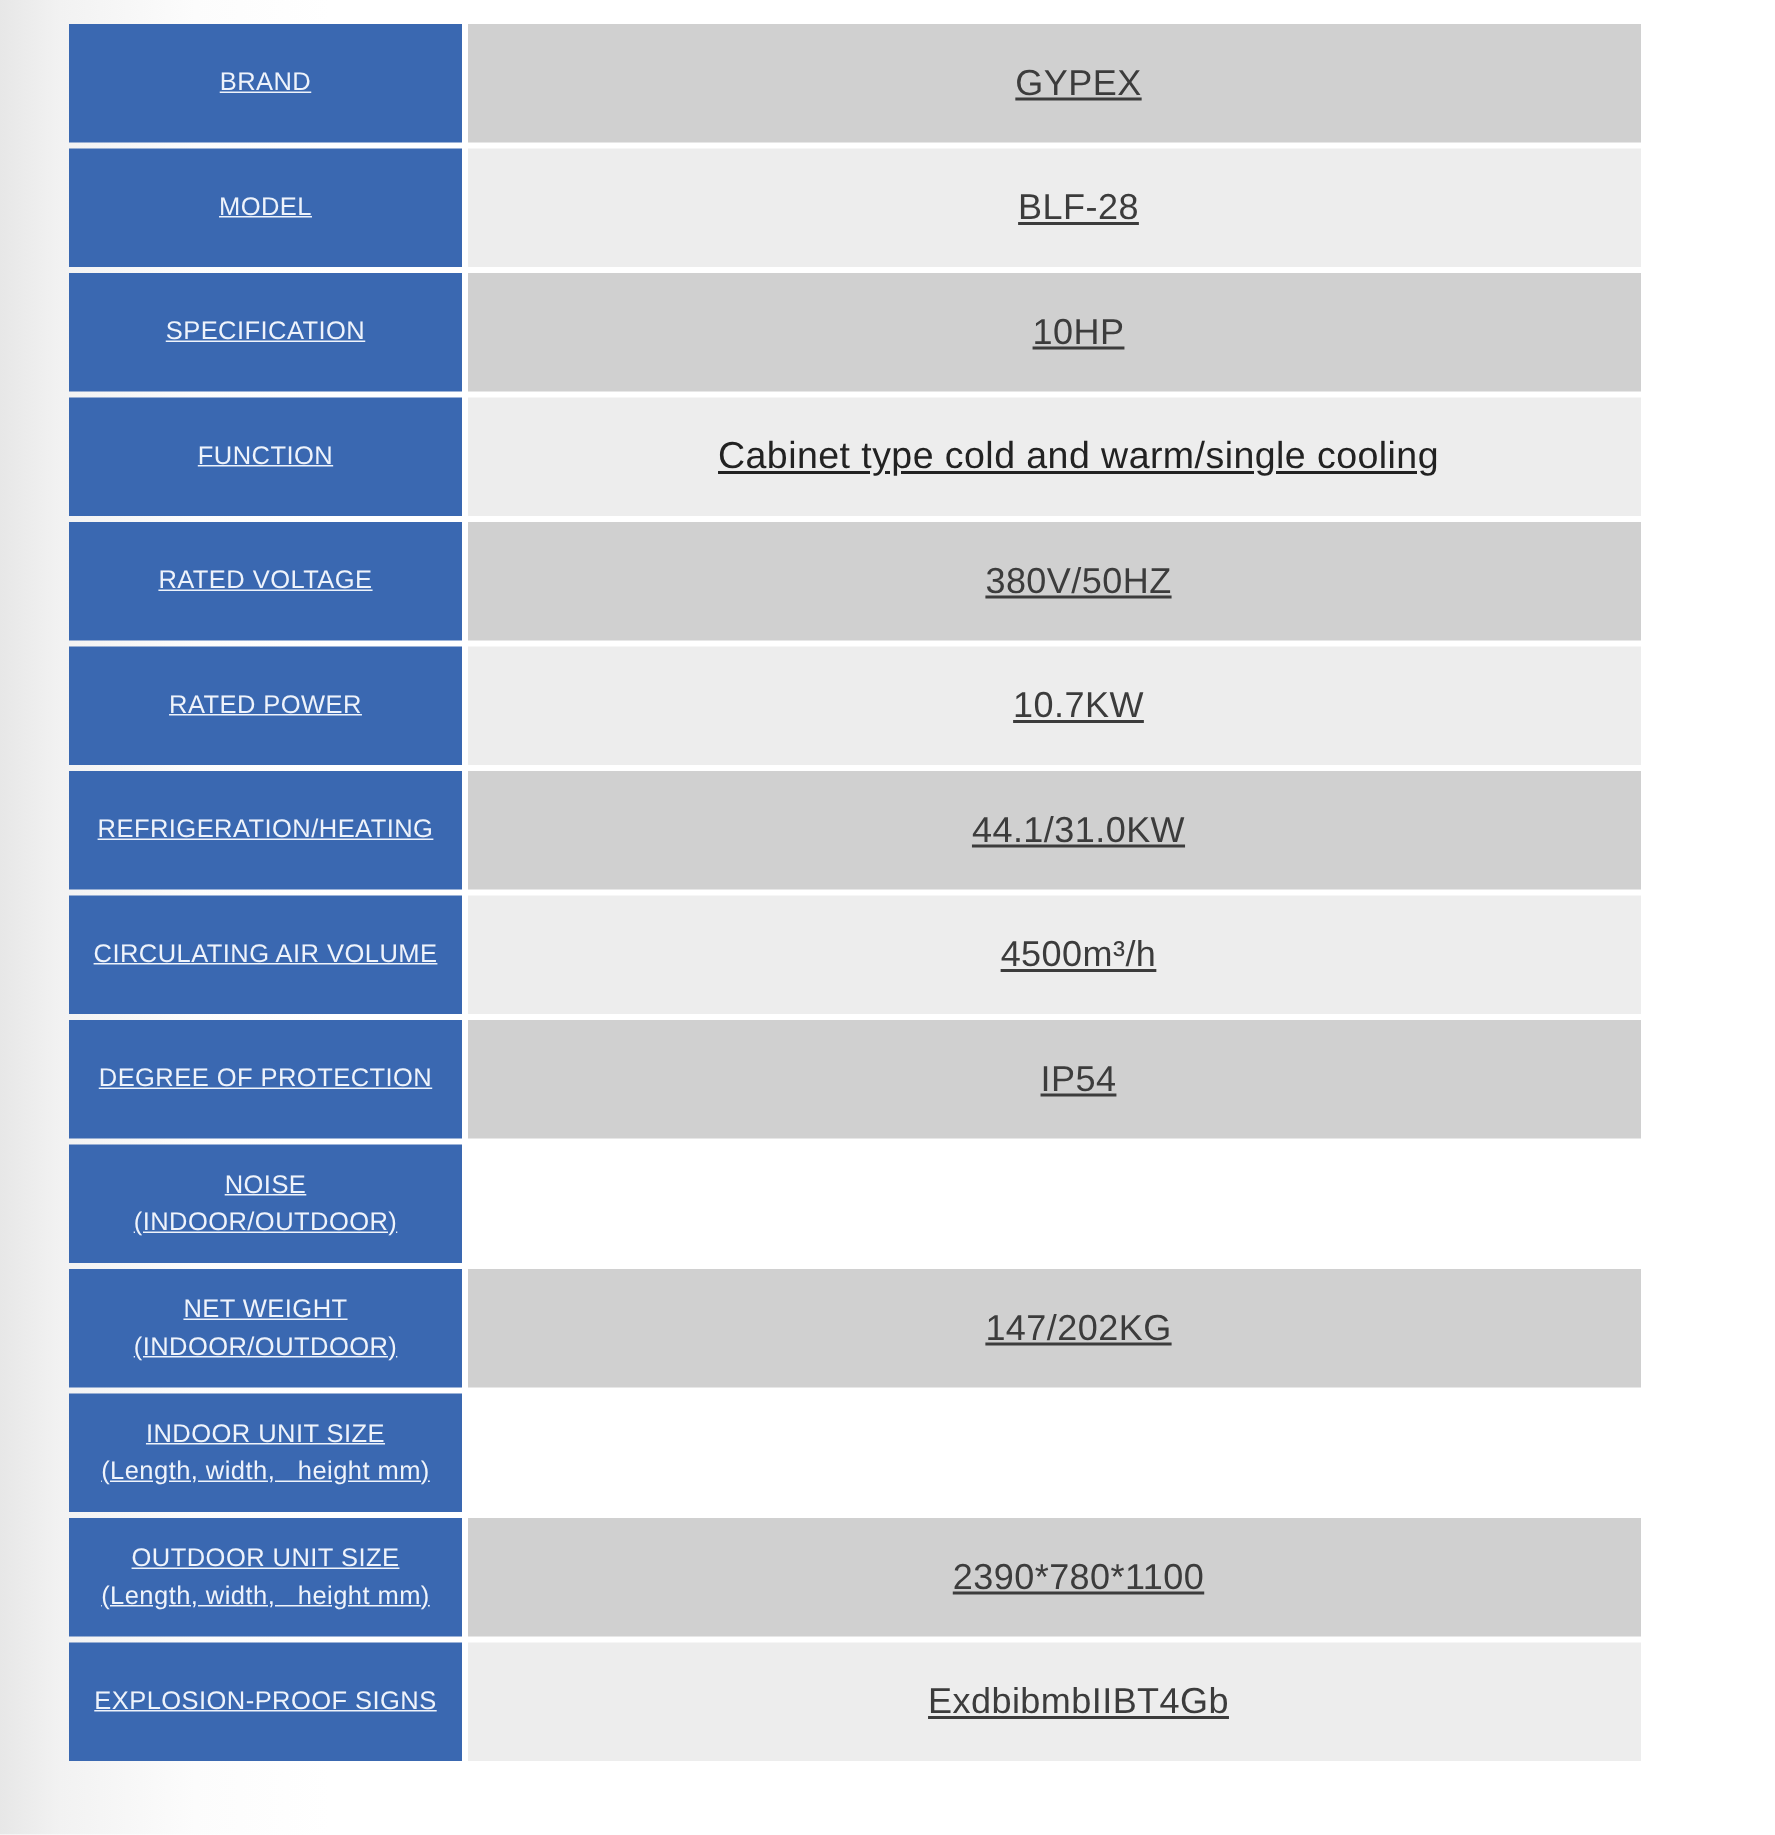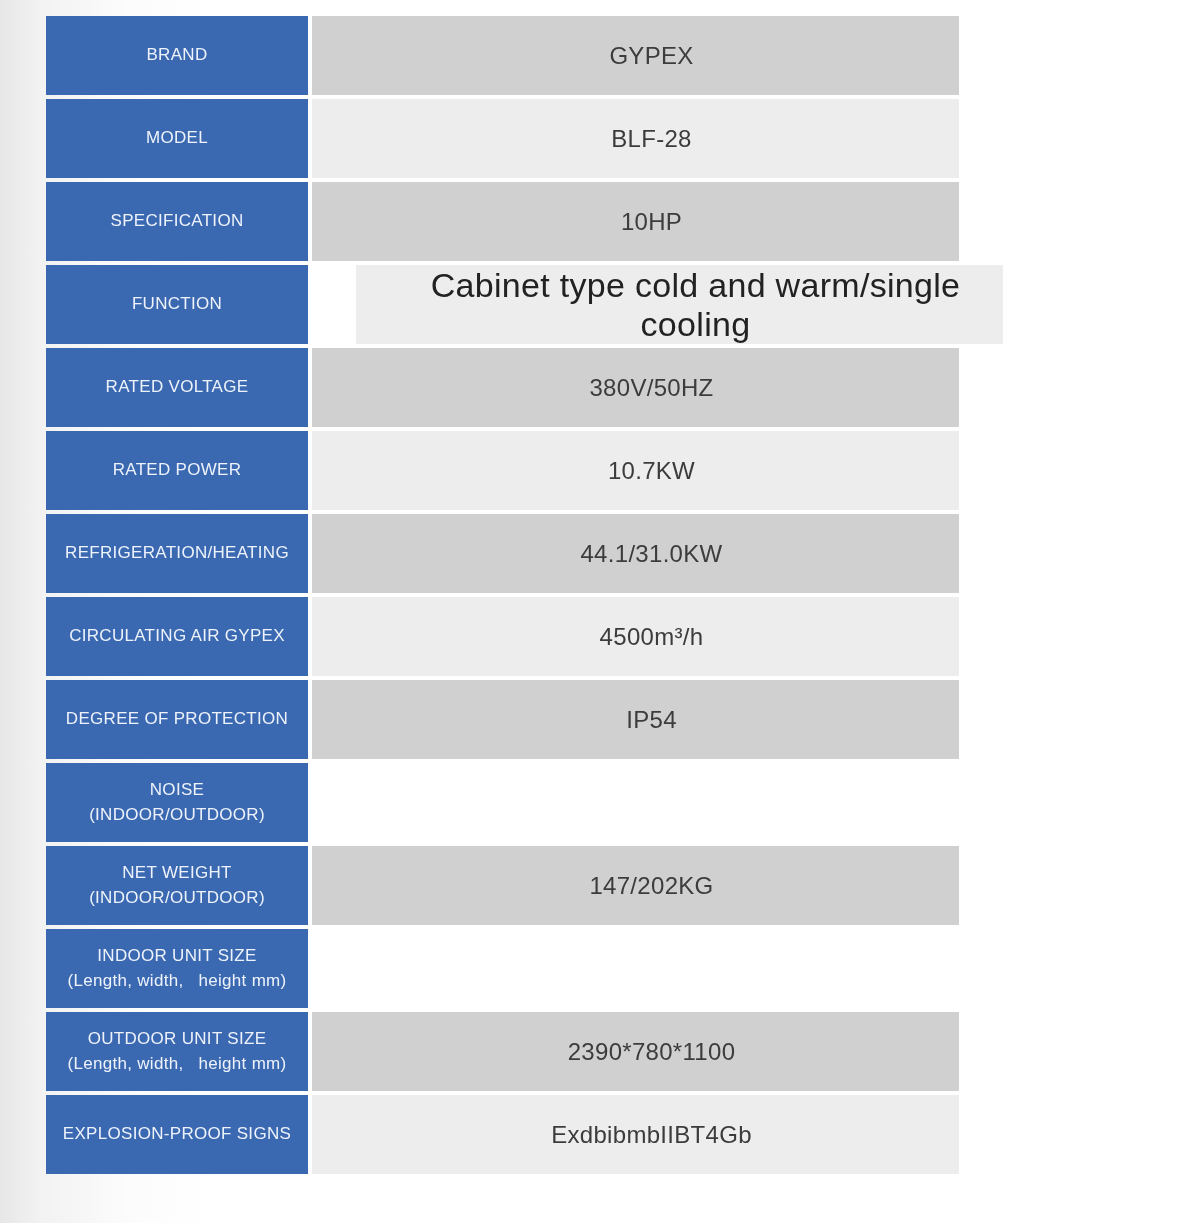--- a/index.html
+++ b/index.html
@@ -27,40 +27,41 @@
     display: flex;
     column-gap: 4px;
     height: 79px;
   }
   .cell {
     display: flex;
     flex-direction: column;
     align-items: center;
     justify-content: center;
     text-align: center;
+    text-decoration: underline;
   }
   .cell-label {
     width: 262px;
     background: var(--label-bg, #3a68b1);
     color: var(--label-text, #eef3fb);
     font-size: 17px;
     letter-spacing: 0.3px;
     line-height: 1.45;
   }
   .cell-value {
-    width: 647px;
+    width: 782px;
     font-size: 24px;
     color: var(--value-text, #3c3c3c);
     letter-spacing: 0.3px;
     padding-left: 32px;
   }
   .row:nth-child(odd) .cell-value { background: var(--value-dark, #d0d0d0); }
   .row:nth-child(even) .cell-value { background: var(--value-light, #ededed); }
   .label-sub { white-space: pre; }
-  .row-function .cell-value { color: #222222; font-size: 34px; margin-left: 44px; }
+  .row-function .cell-value { color: #222222; font-size: 25px; }
 </style>
 </head>
 <body>
 
 <div class="page">
   <div class="spec-table">
 
     <div class="row">
       <div class="cell cell-label">
         <span>BRAND</span>
@@ -119,21 +120,21 @@
       <div class="cell cell-label">
         <span>REFRIGERATION/HEATING</span>
       </div>
       <div class="cell cell-value">
         <span>44.1/31.0KW</span>
       </div>
     </div>
 
     <div class="row">
       <div class="cell cell-label">
-        <span>CIRCULATING AIR GYPEX</span>
+        <span>CIRCULATING AIR VOLUME</span>
       </div>
       <div class="cell cell-value">
         <span>4500m³/h</span>
       </div>
     </div>
 
     <div class="row">
       <div class="cell cell-label">
         <span>DEGREE OF PROTECTION</span>
       </div>

